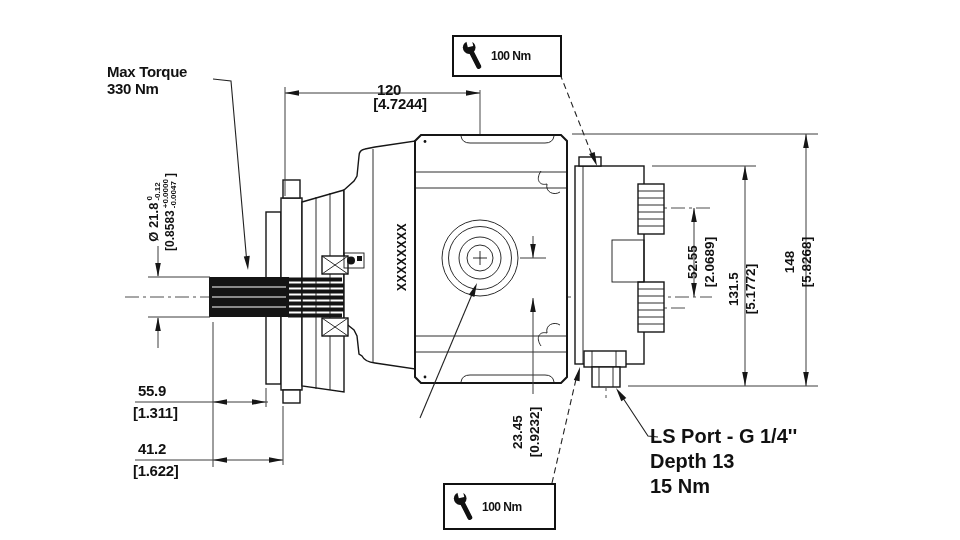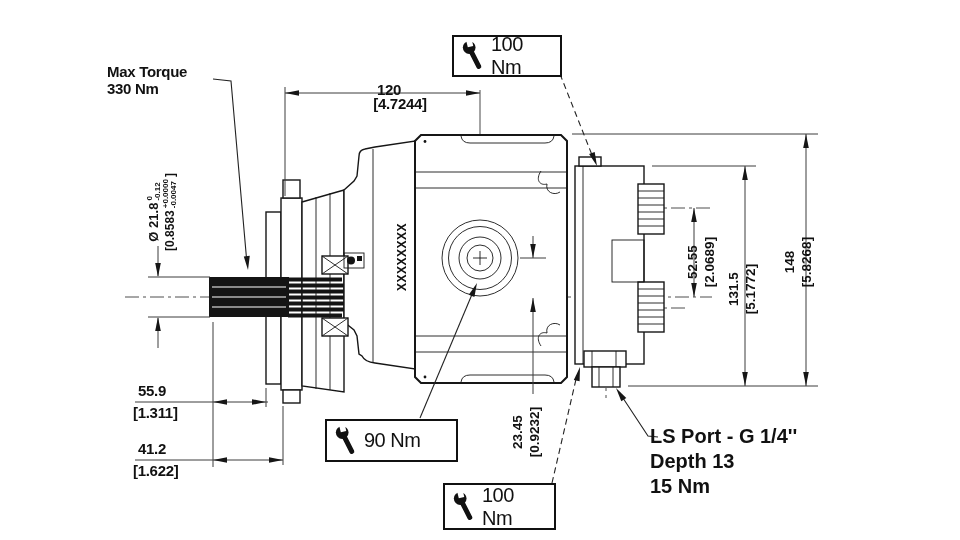--- a/index.html
+++ b/index.html
@@ -18,21 +18,21 @@
   .arr{fill:#161616;stroke:none;}
   .wht{stroke:#ffffff;stroke-width:1.2;fill:none;}
   
   .txt{position:absolute;font-weight:bold;white-space:nowrap;line-height:1.1;}
   .dimtxt{font-size:15px;letter-spacing:-0.3px;}
   .ctr{text-align:center;}
   .rgt{text-align:left;}
   .rot{transform:rotate(-90deg);transform-origin:50% 50%;text-align:center;font-size:13.5px;line-height:1.25;}
   .torque-box{position:absolute;display:flex;align-items:center;gap:7px;
               border:2.4px solid #111;background:#fff;padding:0 6px;box-sizing:border-box;}
-  .torque-box .lbl{font-weight:normal;font-size:20px;letter-spacing:-0.5px;}
+  .torque-box .lbl{font-weight:bold;font-size:12px;letter-spacing:-0.5px;text-align:center;}
   .wrench{flex:0 0 auto;}
   .tolwrap{display:flex;align-items:center;justify-content:center;gap:2px;}
   .tolstack{display:inline-flex;flex-direction:column;font-size:8px;line-height:8px;text-align:left;font-weight:bold;}
   .dia-main{font-size:13px;}
   .ls-block{font-size:20px;line-height:1.25;}
 </style>
 </head>
 <body>
 
 <div id="stage">
@@ -265,26 +265,20 @@
       <span>]</span>
     </div>
   </div>
 
   <div class="txt dimtxt" style="left:138px;top:383px;">55.9</div>
   <div class="txt dimtxt" style="left:133px;top:405px;">[1.311]</div>
 
   <div class="txt dimtxt" style="left:138px;top:441px;">41.2</div>
   <div class="txt dimtxt" style="left:133px;top:463px;">[1.622]</div>
 
-  <div class="torque-box" style="left:325px;top:419px;width:133px;height:43px;">
-    <svg class="wrench" width="24" height="34" viewBox="0 0 34 44">
-      <use href="#wrench-sym"></use>
-    </svg>
-    <span class="lbl">90 Nm</span>
-  </div>
 
   <div class="txt rot" style="left:487px;top:415px;width:80px;height:34px;">
     <div>23.45</div>
     <div>[0.9232]</div>
   </div>
 
   <div class="torque-box" style="left:443px;top:483px;width:113px;height:47px;">
     <svg class="wrench" width="24" height="36" viewBox="0 0 34 44">
       <use href="#wrench-sym"></use>
     </svg>

